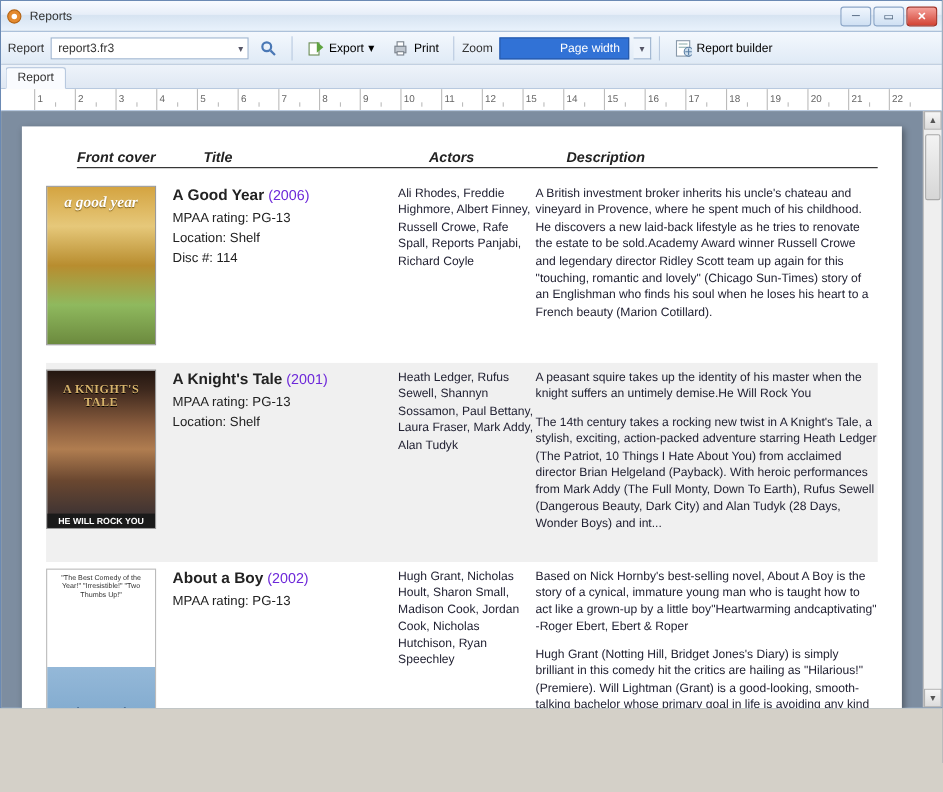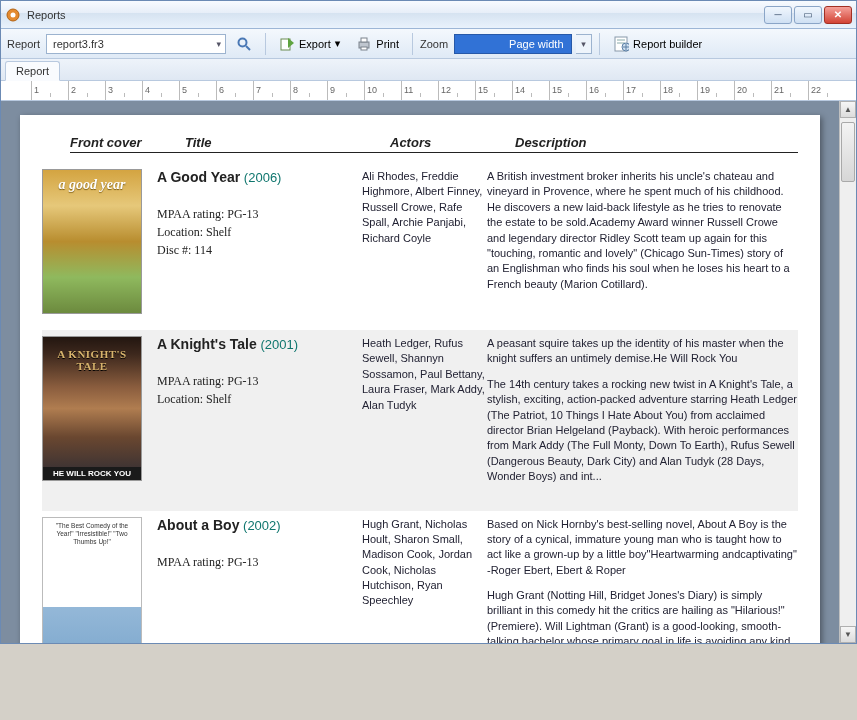--- a/index.html
+++ b/index.html
@@ -123,22 +123,22 @@
   .cov1 { background: linear-gradient(to bottom, #d4a441 0%, #e6c87a 25%, #b88d2f 50%, #8fb95e 75%, #6c8a3e 100%); }
   .cov1 .cov-title { top: 4px; color:#fff; font-family: Georgia, serif; font-style:italic; text-shadow:0 1px 1px #7a5b14; font-size:14px;}
   .cov2 { background: linear-gradient(to bottom, #231610 0%, #3d281d 12%, #8a5d3e 35%, #b07d50 50%, #6a4730 70%, #2e2c34 100%); }
   .cov2 .cov-title { top: 8px; color:#d7b36c; font-family: "Times New Roman", serif; font-size:11px; letter-spacing:0.5px; text-shadow:0 1px 0 #000;}
   .cov2 .tagline { position:absolute; bottom:0; left:0; right:0; color:#fff; font-size:8px; background:#1a1a1a; padding:2px 0;}
   .cov3 { background: linear-gradient(to bottom, #fff 0%, #fff 62%, #94b8d8 62%, #7ea8cd 100%); border:1px solid #bbb;}
   .cov3 .quotes { position:absolute; top:4px; left:0; right:0; font-size:6.5px; color:#333; font-weight:normal; line-height:1.25; padding: 0 4px;}
   .cov3 .logo { position:absolute; bottom:6px; left:12px; right:0; color:#163a63; font-size:12px; font-family: Arial, sans-serif;}
   .titlecell { font-size: 12px; color:#222; }
   .titlecell .mtitle { font-weight:bold; font-size:14px; display:inline; }
-  .titlecell .myear { font-size:13px; color:#0f766e; }
-  .meta { margin-top: 20px; line-height:1.5;font-family:Liberation Serif, serif; }
+  .titlecell .myear { font-size:13px; color:#6d28d9; }
+  .meta { margin-top: 4px; line-height:1.5; }
   .actors, .desc { font-size: 11px; color: #223; line-height: 1.4; }
   .desc p { margin: 0 0 10px 0; }
   .cov3 .logo b { font-weight: bold; }
 </style>
 </head>
 <body>
 
 <div class="window">
 
   <div class="titlebar">
@@ -306,21 +306,21 @@
                 </div>
               </div>
               <div class="c-title titlecell">
                 <div><span class="mtitle">A Good Year</span><span class="myear"> (2006)</span></div>
                 <div class="meta">
                   <div>MPAA rating: PG-13</div>
                   <div>Location: Shelf</div>
                   <div>Disc #: 114</div>
                 </div>
               </div>
-              <div class="c-actors actors">Ali Rhodes, Freddie Highmore, Albert Finney, Russell Crowe, Rafe Spall, Archie Panjabi, Richard Coyle</div>
+              <div class="c-actors actors">Ali Rhodes, Freddie Highmore, Albert Finney, Russell Crowe, Rafe Spall, Reports Panjabi, Richard Coyle</div>
               <div class="c-desc desc">
                 <p>A British investment broker inherits his uncle's chateau and vineyard in Provence, where he spent much of his childhood. He discovers a new laid-back lifestyle as he tries to renovate the estate to be sold.Academy Award winner Russell Crowe and legendary director Ridley Scott team up again for this "touching, romantic and lovely" (Chicago Sun-Times) story of an Englishman who finds his soul when he loses his heart to a French beauty (Marion Cotillard).</p>
               </div>
             </div>
             <div class="row alt">
               <div class="c-cover">
                 <div class="cover cov2">
                   <div class="cov-title">A KNIGHT'S TALE</div>
                   <div class="tagline">HE WILL ROCK YOU</div>
                 </div>

